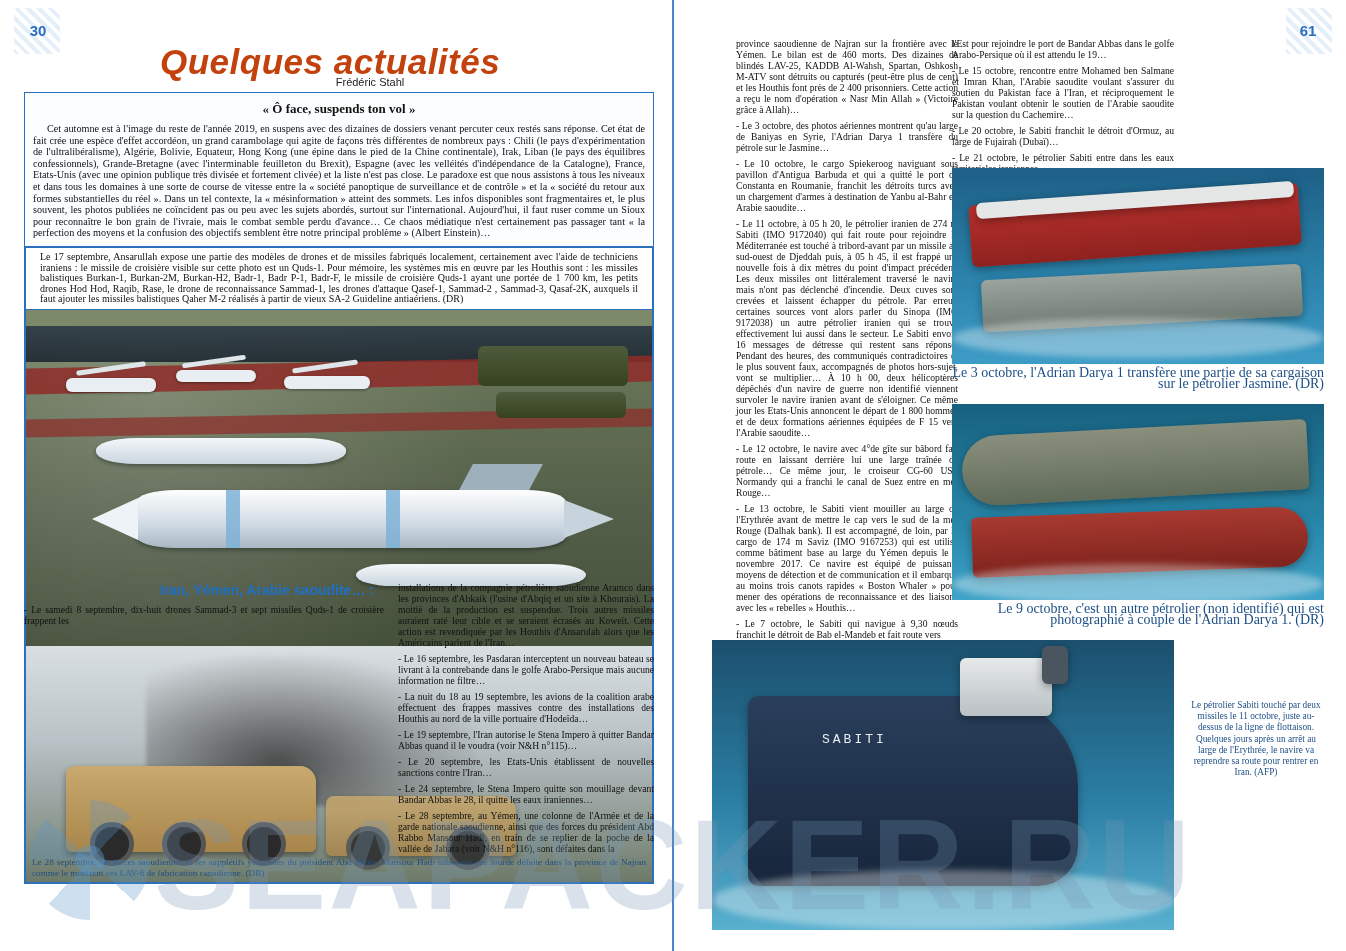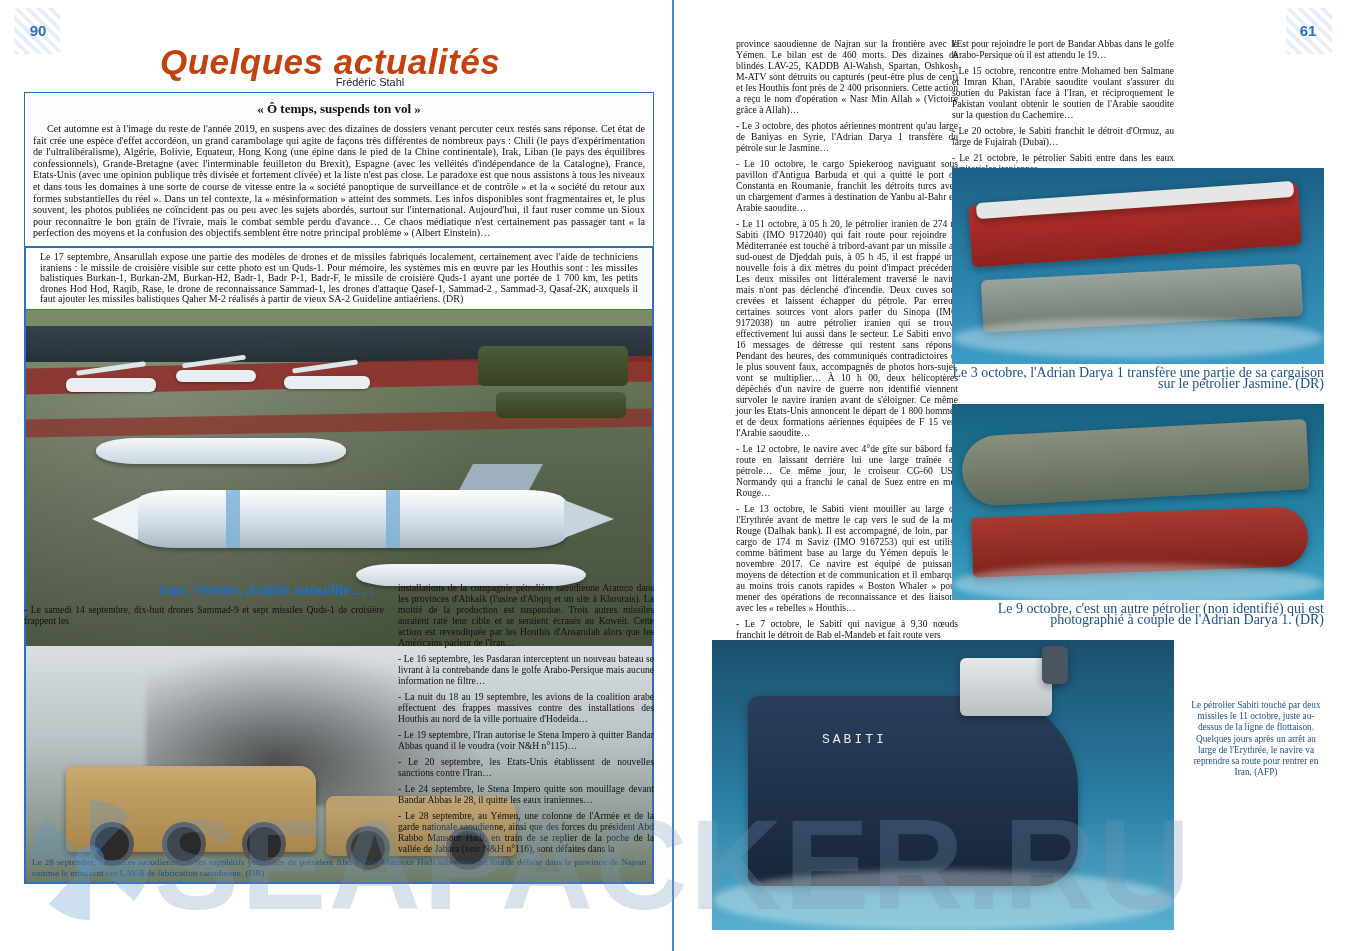--- a/index.html
+++ b/index.html
@@ -198,29 +198,29 @@
     border-radius:50%;pointer-events:none;
   }
 </style>
 </head>
 <body>
 
 <div class="page">
 
   <div class="folio-deco left"></div>
   <div class="folio-deco right"></div>
-  <div class="folio left">90</div>
+  <div class="folio left">30</div>
   <div class="folio right">61</div>
   <div class="gutter"></div>
 
   <div class="title">Quelques actualités</div>
   <div class="byline">Frédéric Stahl</div>
 
   <div class="chapo">
-    <h2>« Ô temps, suspends ton vol »</h2>
+    <h2>« Ô face, suspends ton vol »</h2>
     <p>Cet automne est à l'image du reste de l'année 2019, en suspens avec des dizaines de dossiers venant percuter ceux restés sans réponse. Cet état de fait crée une espèce d'effet accordéon, un grand carambolage qui agite de façons très différentes de nombreux pays : Chili (le pays d'expérimentation de l'ultralibéralisme), Algérie, Bolivie, Equateur, Hong Kong (une épine dans le pied de la Chine continentale), Irak, Liban (le pays des équilibres confessionnels), Grande-Bretagne (avec l'interminable feuilleton du Brexit), Espagne (avec les velléités d'indépendance de la Catalogne), France, Etats-Unis (avec une opinion publique très divisée et fortement clivée) et la liste n'est pas close. Le paradoxe est que nous assistons à tous les niveaux et dans tous les domaines à une sorte de course de vitesse entre la « société panoptique de surveillance et de contrôle » et la « société du retour aux formes substantielles du réel ». Dans un tel contexte, la « mésinformation » atteint des sommets. Les infos disponibles sont fragmentaires et, le plus souvent, les photos publiées ne coïncident pas ou peu avec les sujets abordés, surtout sur l'international. Aujourd'hui, il faut ruser comme un Sioux pour reconnaître le bon grain de l'ivraie, mais le combat semble perdu d'avance… Ce chaos médiatique n'est certainement pas passager tant « la perfection des moyens et la confusion des objectifs semblent être notre principal problème » (Albert Einstein)…</p>
   </div>
 
   <div class="photo-box">
     <div class="cap-top">Le 17 septembre, Ansarullah expose une partie des modèles de drones et de missiles fabriqués localement, certainement avec l'aide de techniciens iraniens : le missile de croisière visible sur cette photo est un Quds-1. Pour mémoire, les systèmes mis en œuvre par les Houthis sont : les missiles balistiques Burkan-1, Burkan-2M, Burkan-H2, Badr-1, Badr P-1, Badr-F, le missile de croisière Quds-1 ayant une portée de 1 700 km, les petits drones Hod Hod, Raqib, Rase, le drone de reconnaissance Sammad-1, les drones d'attaque Qasef-1, Sammad-2 , Sammad-3, Qasaf-2K, auxquels il faut ajouter les missiles balistiques Qaher M-2 réalisés à partir de vieux SA-2 Guideline antiaériens. (DR)</div>
 
     <div class="drone-scene">
       <div class="crowd"></div>
       <div class="carpet"></div>
       <div class="carpet2"></div>
@@ -258,21 +258,21 @@
         <div class="wheel" style="left:20px;"></div>
         <div class="wheel" style="left:120px;"></div>
       </div>
       <div class="cap-bottom">Le 28 septembre, les forces saoudiennes et les supplétifs yéménites du président Abd Rabbo Mansour Hadi subissent une lourde défaite dans la province de Najran comme le montrent ces LAV-6 de fabrication canadienne. (DR)</div>
     </div>
   </div>
 
   <div class="sub-head">Iran, Yémen, Arabie saoudite… :</div>
 
   <div class="col-l">
-    <p>- Le samedi 14 septembre, dix-huit drones Sammad-9 et sept missiles Quds-1 de croisière frappent les</p>
+    <p>- Le samedi 8 septembre, dix-huit drones Sammad-3 et sept missiles Quds-1 de croisière frappent les</p>
   </div>
 
   <div class="col-r">
     <p>installations de la compagnie pétrolière saoudienne Aramco dans les provinces d'Abkaik (l'usine d'Abqiq et un site à Khourais). La moitié de la production est suspendue. Trois autres missiles auraient raté leur cible et se seraient écrasés au Koweït. Cette action est revendiquée par les Houthis d'Ansarulah alors que les Américains parlent de l'Iran…</p>
     <p>- Le 16 septembre, les Pasdaran interceptent un nouveau bateau se livrant à la contrebande dans le golfe Arabo-Persique mais aucune information ne filtre…</p>
     <p>- La nuit du 18 au 19 septembre, les avions de la coalition arabe effectuent des frappes massives contre des installations des Houthis au nord de la ville portuaire d'Hodeïda…</p>
     <p>- Le 19 septembre, l'Iran autorise le Stena Impero à quitter Bandar Abbas quand il le voudra (voir N&amp;H n°115)…</p>
     <p>- Le 20 septembre, les Etats-Unis établissent de nouvelles sanctions contre l'Iran…</p>
     <p>- Le 24 septembre, le Stena Impero quitte son mouillage devant Bandar Abbas le 28, il quitte les eaux iraniennes…</p>
     <p>- Le 28 septembre, au Yémen, une colonne de l'Armée et de la garde nationale saoudienne, ainsi que des forces du président Abd Rabbo Mansour Hadi, en train de se replier de la poche de la vallée de Jabara (voir N&amp;H n°116), sont défaites dans la</p>

